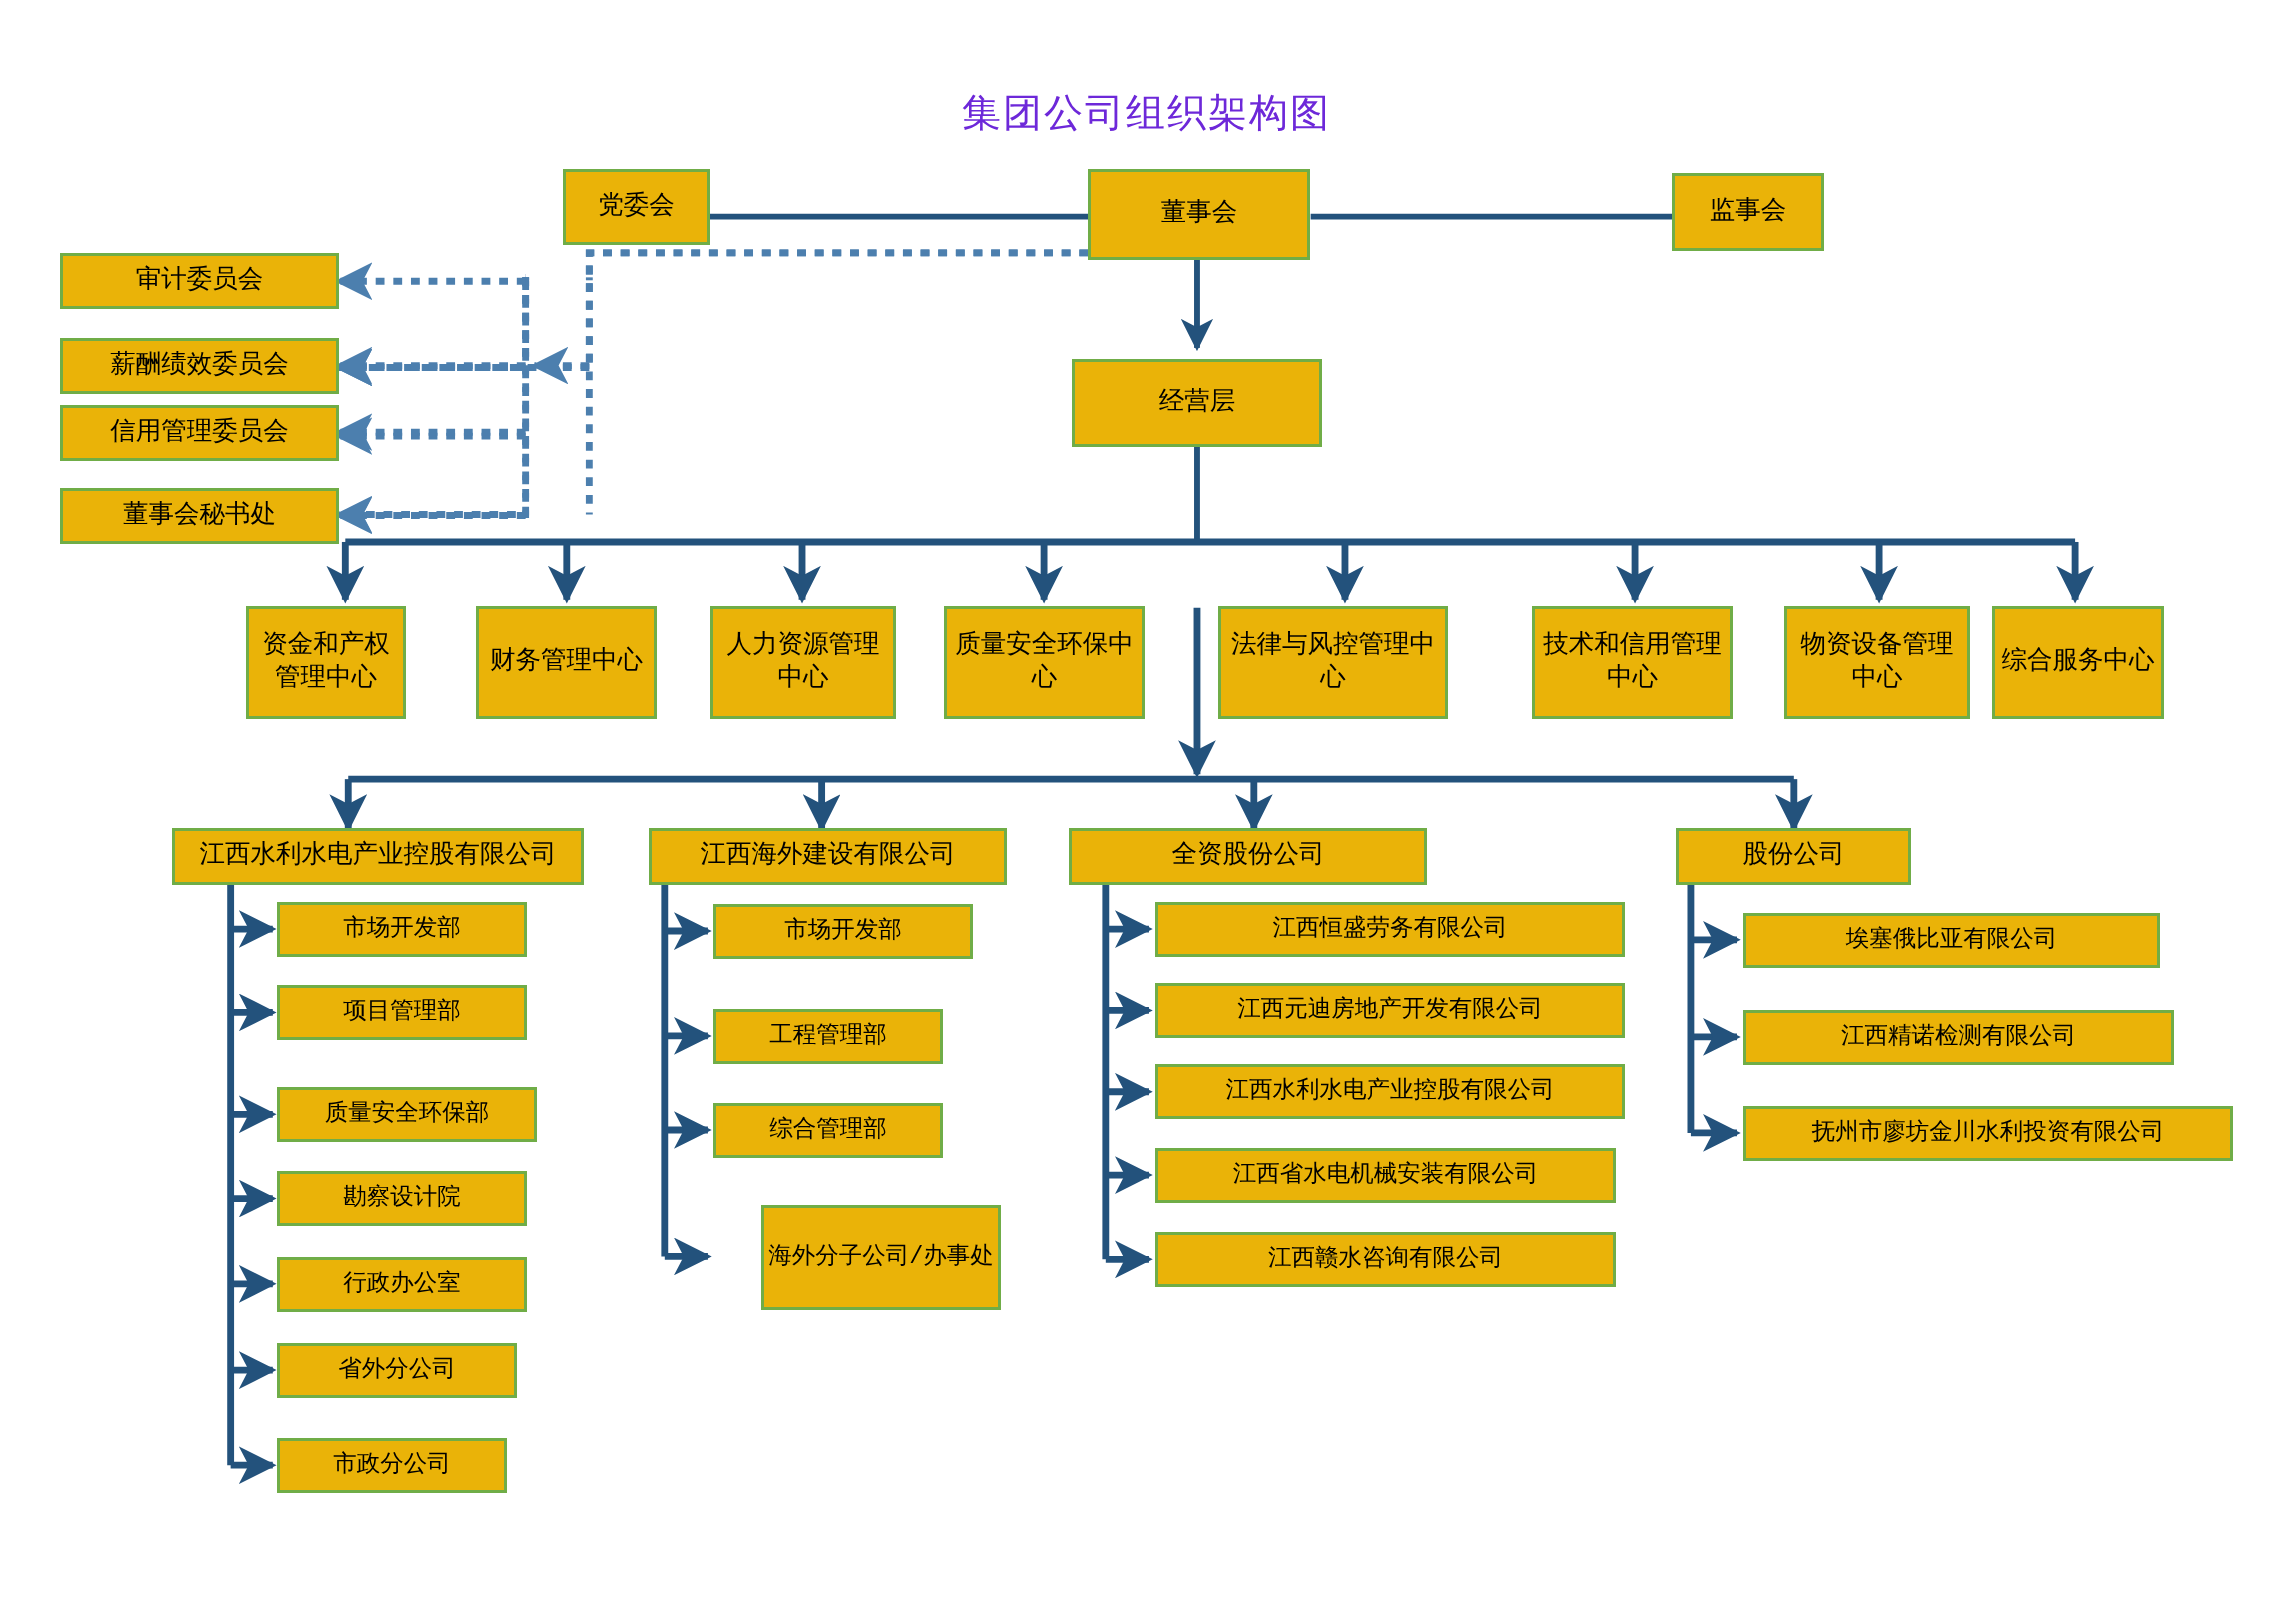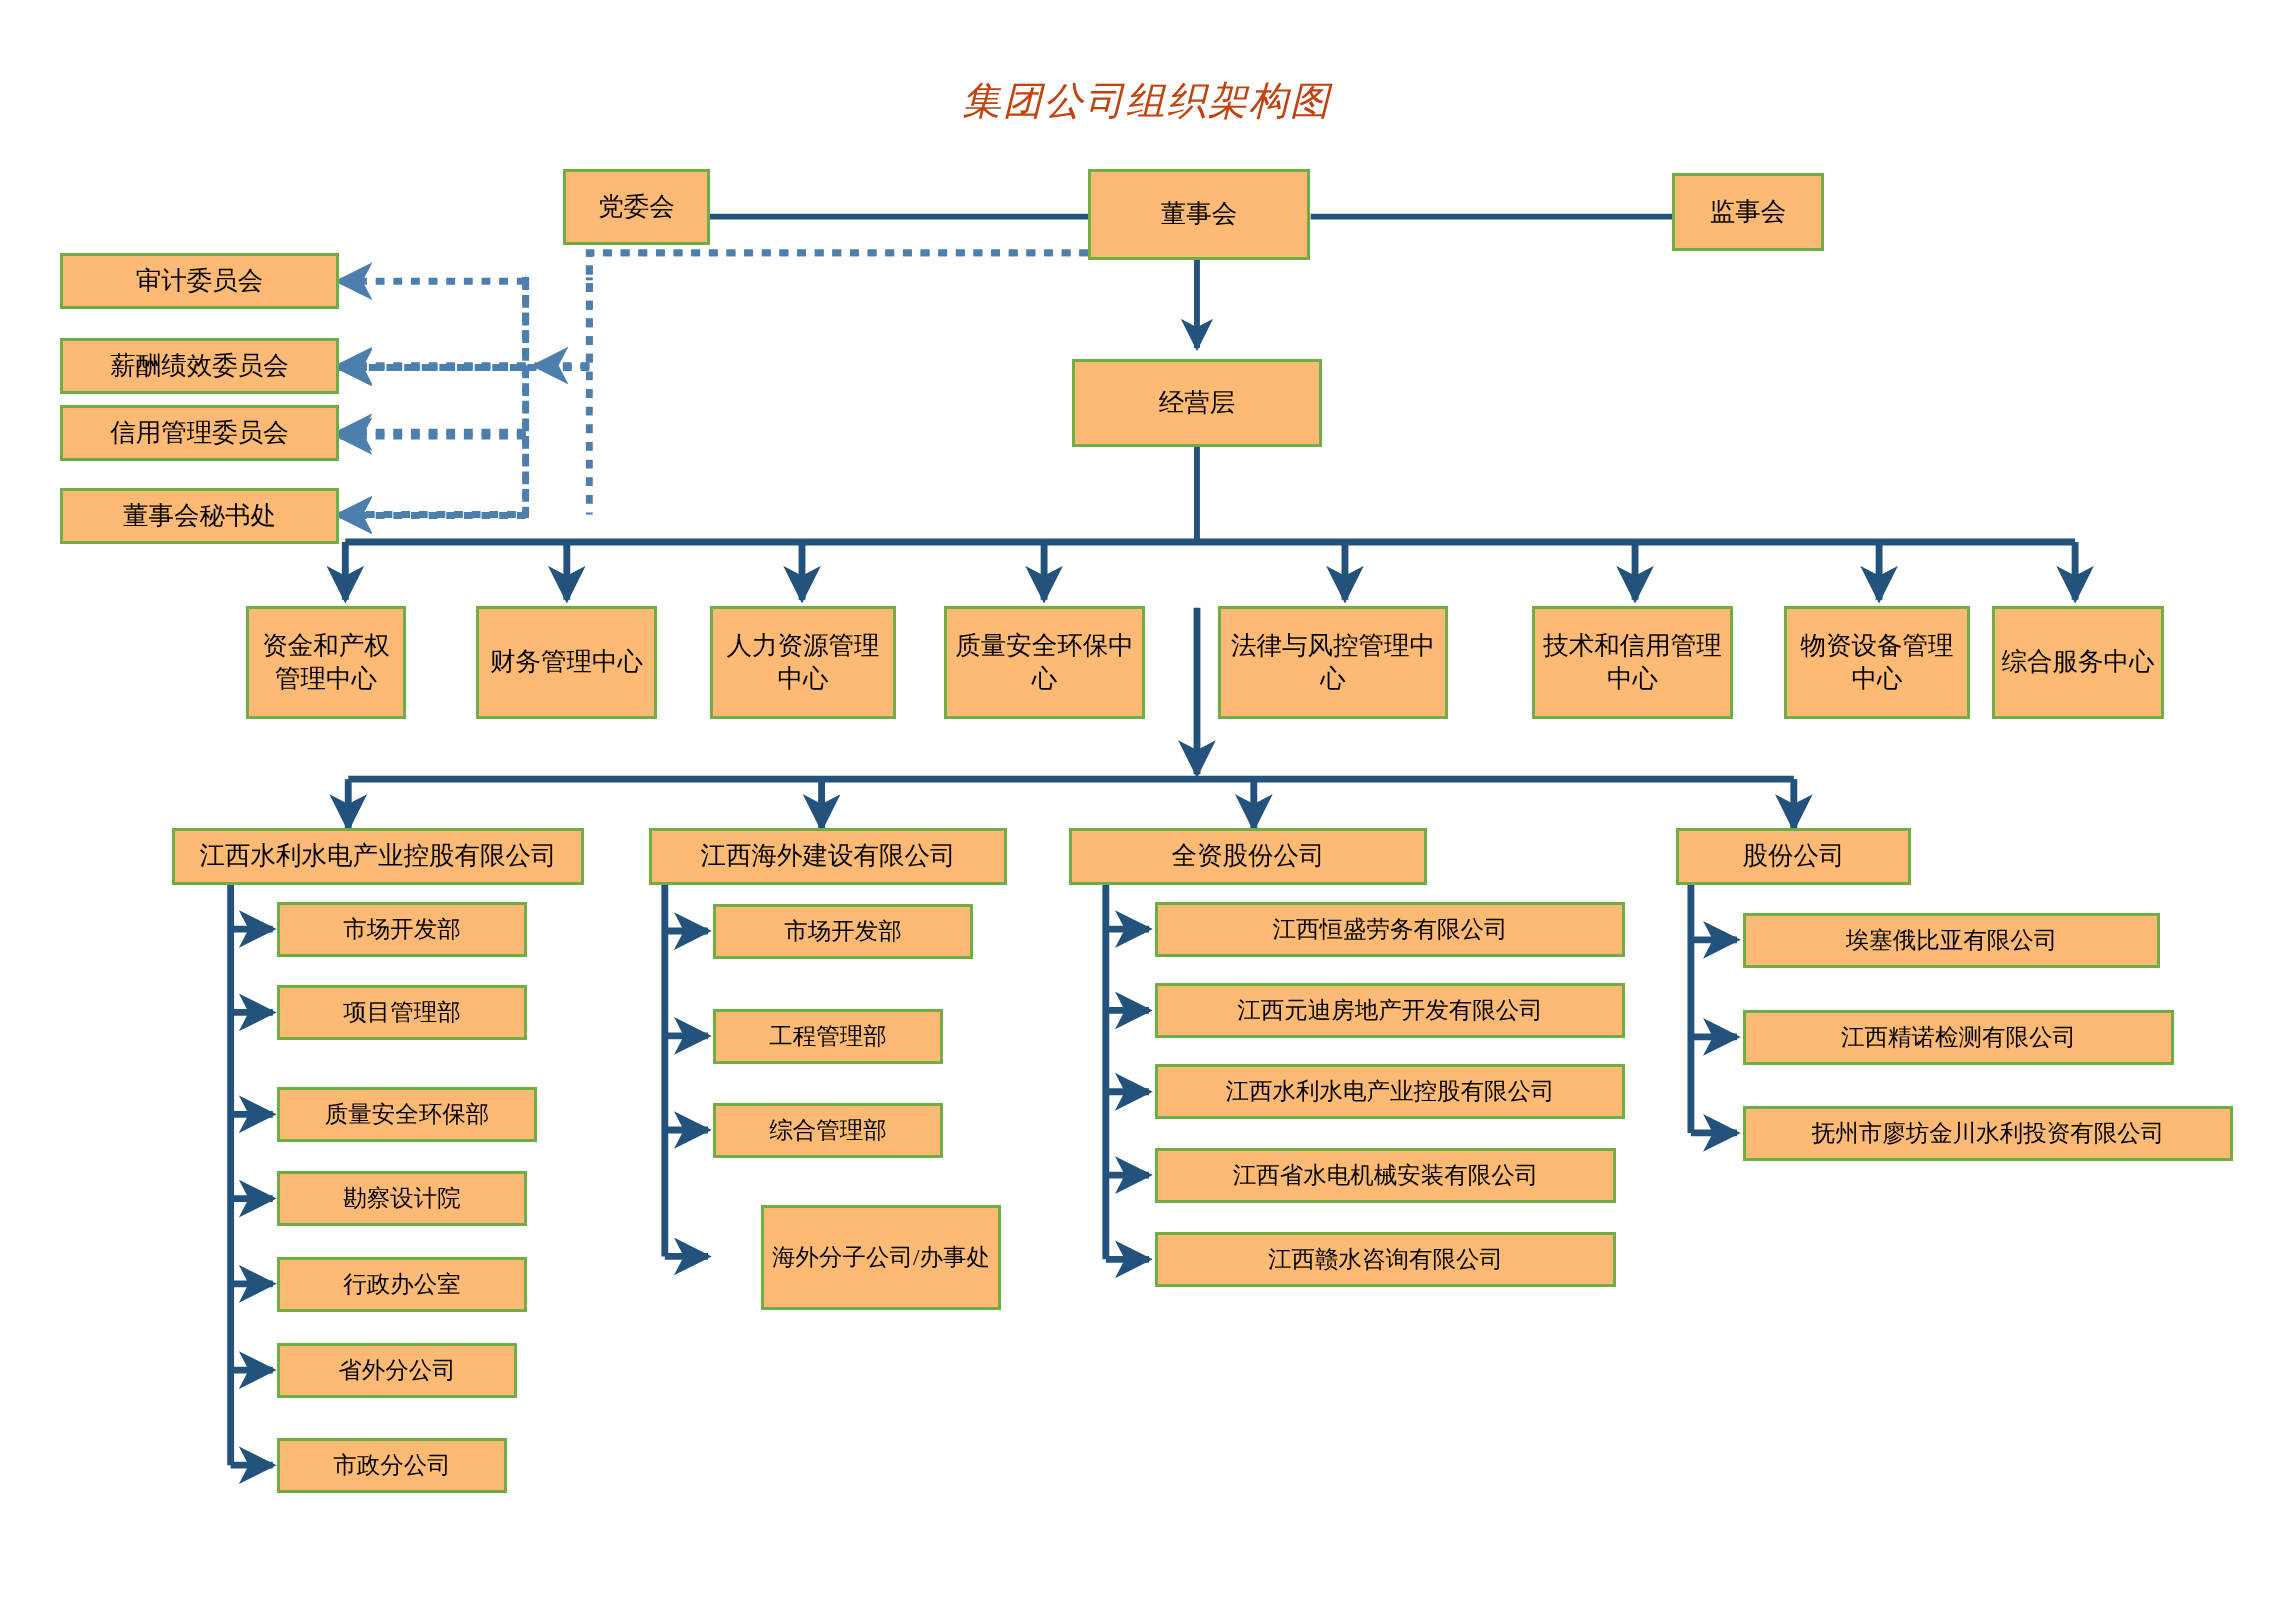--- a/index.html
+++ b/index.html
@@ -10,43 +10,43 @@
   }
   #canvas{
     position:relative;
     width:2293px;
     height:1621px;
     background:#ffffff;
     overflow:hidden;
   }
   .title{
     position:absolute;
-    left:0; top:74px;
+    left:0; top:86px;
     width:2293px;
     text-align:center;
     font-size:39px;
     letter-spacing:2px;
     font-family:"Liberation Serif","DejaVu Serif",serif;
-    color:#c2410c;
-    font-style:italic;
+    color:#6d28d9;
   }
   .box{
     position:absolute;
     box-sizing:border-box;
     border:3.9px solid #70AD47;
-    background:#fdba74;
+    background:#eab308;
     display:flex;
     align-items:center;
     justify-content:center;
     text-align:center;
     font-size:25.5px;
     line-height:1.28;
     color:#000000;
     z-index:5;
     padding:2px 3.9px;
+    font-family:Liberation Mono, monospace;
   }
   .box.sm{font-size:23.5px;}
   .svg-layer{
     position:absolute;
     left:0;top:0;
     width:2293px;height:1621px;
     z-index:1;
     pointer-events:none;
   }
 </style>

